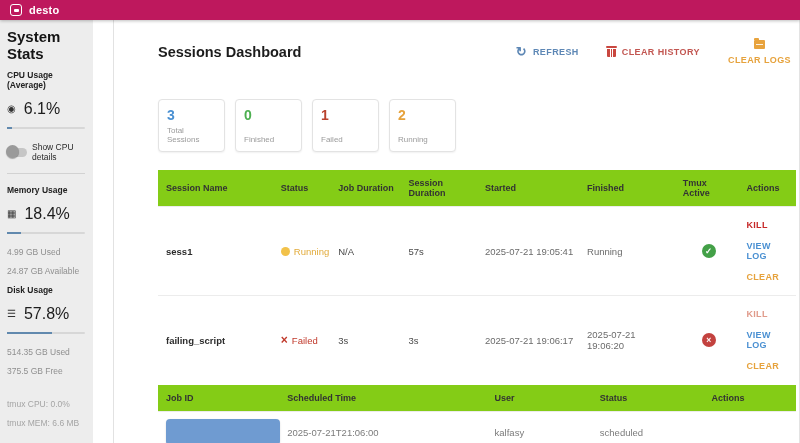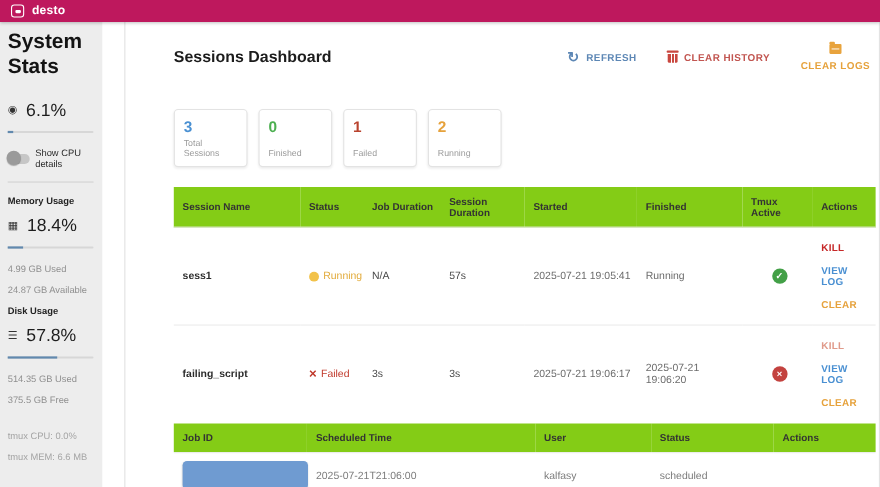--- a/index.html
+++ b/index.html
@@ -12,21 +12,21 @@
   .logo-box { width:12px; height:12px; border:1.5px solid #fff; border-radius:3px;
     display:flex; align-items:center; justify-content:center; }
   .logo-box::after { content:""; width:5px; height:3px; background:#fff; border-radius:1px; }
   .appbar-title { color:#fff; font-size:11px; font-weight:bold; letter-spacing:.2px; }
 
   
   .layout { display:flex; height:423px; }
   .drawer { width:114px; border-right:1px solid #e2e2e2; background:#fff; flex:none; }
   .panel { width:93px; height:100%; background:#ededed; padding:8px 8px 0 7px; }
 
-  .panel h1 { font-size:19px; font-weight:bold; color:#141414; margin-bottom:20px; }
+  .panel h1 { font-size:15px; font-weight:bold; color:#141414; margin-bottom:8px; }
   .sec-label { font-size:8.5px; font-weight:bold; color:#222; margin-bottom:10px; }
   .val-row { display:flex; align-items:center; gap:8px; margin-bottom:9px; }
   .val-row .sicon { font-size:10px; color:#333; line-height:1; }
   .val-row .val { font-size:16px; color:#1d1d1d; }
   .progress { height:2px; background:#d7d7d7; border-radius:1px; margin-bottom:13px; }
   .progress > div { height:100%; background:#6189ae; }
   .sub { font-size:8.5px; color:#8f8f8f; margin-bottom:9px; }
   .muted { font-size:8.5px; color:#a5a5a5; margin-bottom:9px; }
   .divider { border:none; border-top:1px solid #d2d2d2; margin:11px 0 11px 0; }
 
@@ -107,20 +107,21 @@
   <span class="logo-box"></span>
   <span class="appbar-title">desto</span>
 </header>
 
 <div class="layout">
 
   <aside class="drawer">
     <div class="panel">
       <h1>System Stats</h1>
 
+      <div class="sec-label">CPU Usage (Average)</div>
       <div class="val-row">
         <span class="sicon">◉</span>
         <span class="val">6.1%</span>
       </div>
       <div class="progress">
           <div style="width: 6.1%;"></div>
         </div>
 
       <div class="toggle-row">
         <span class="switch"></span>

